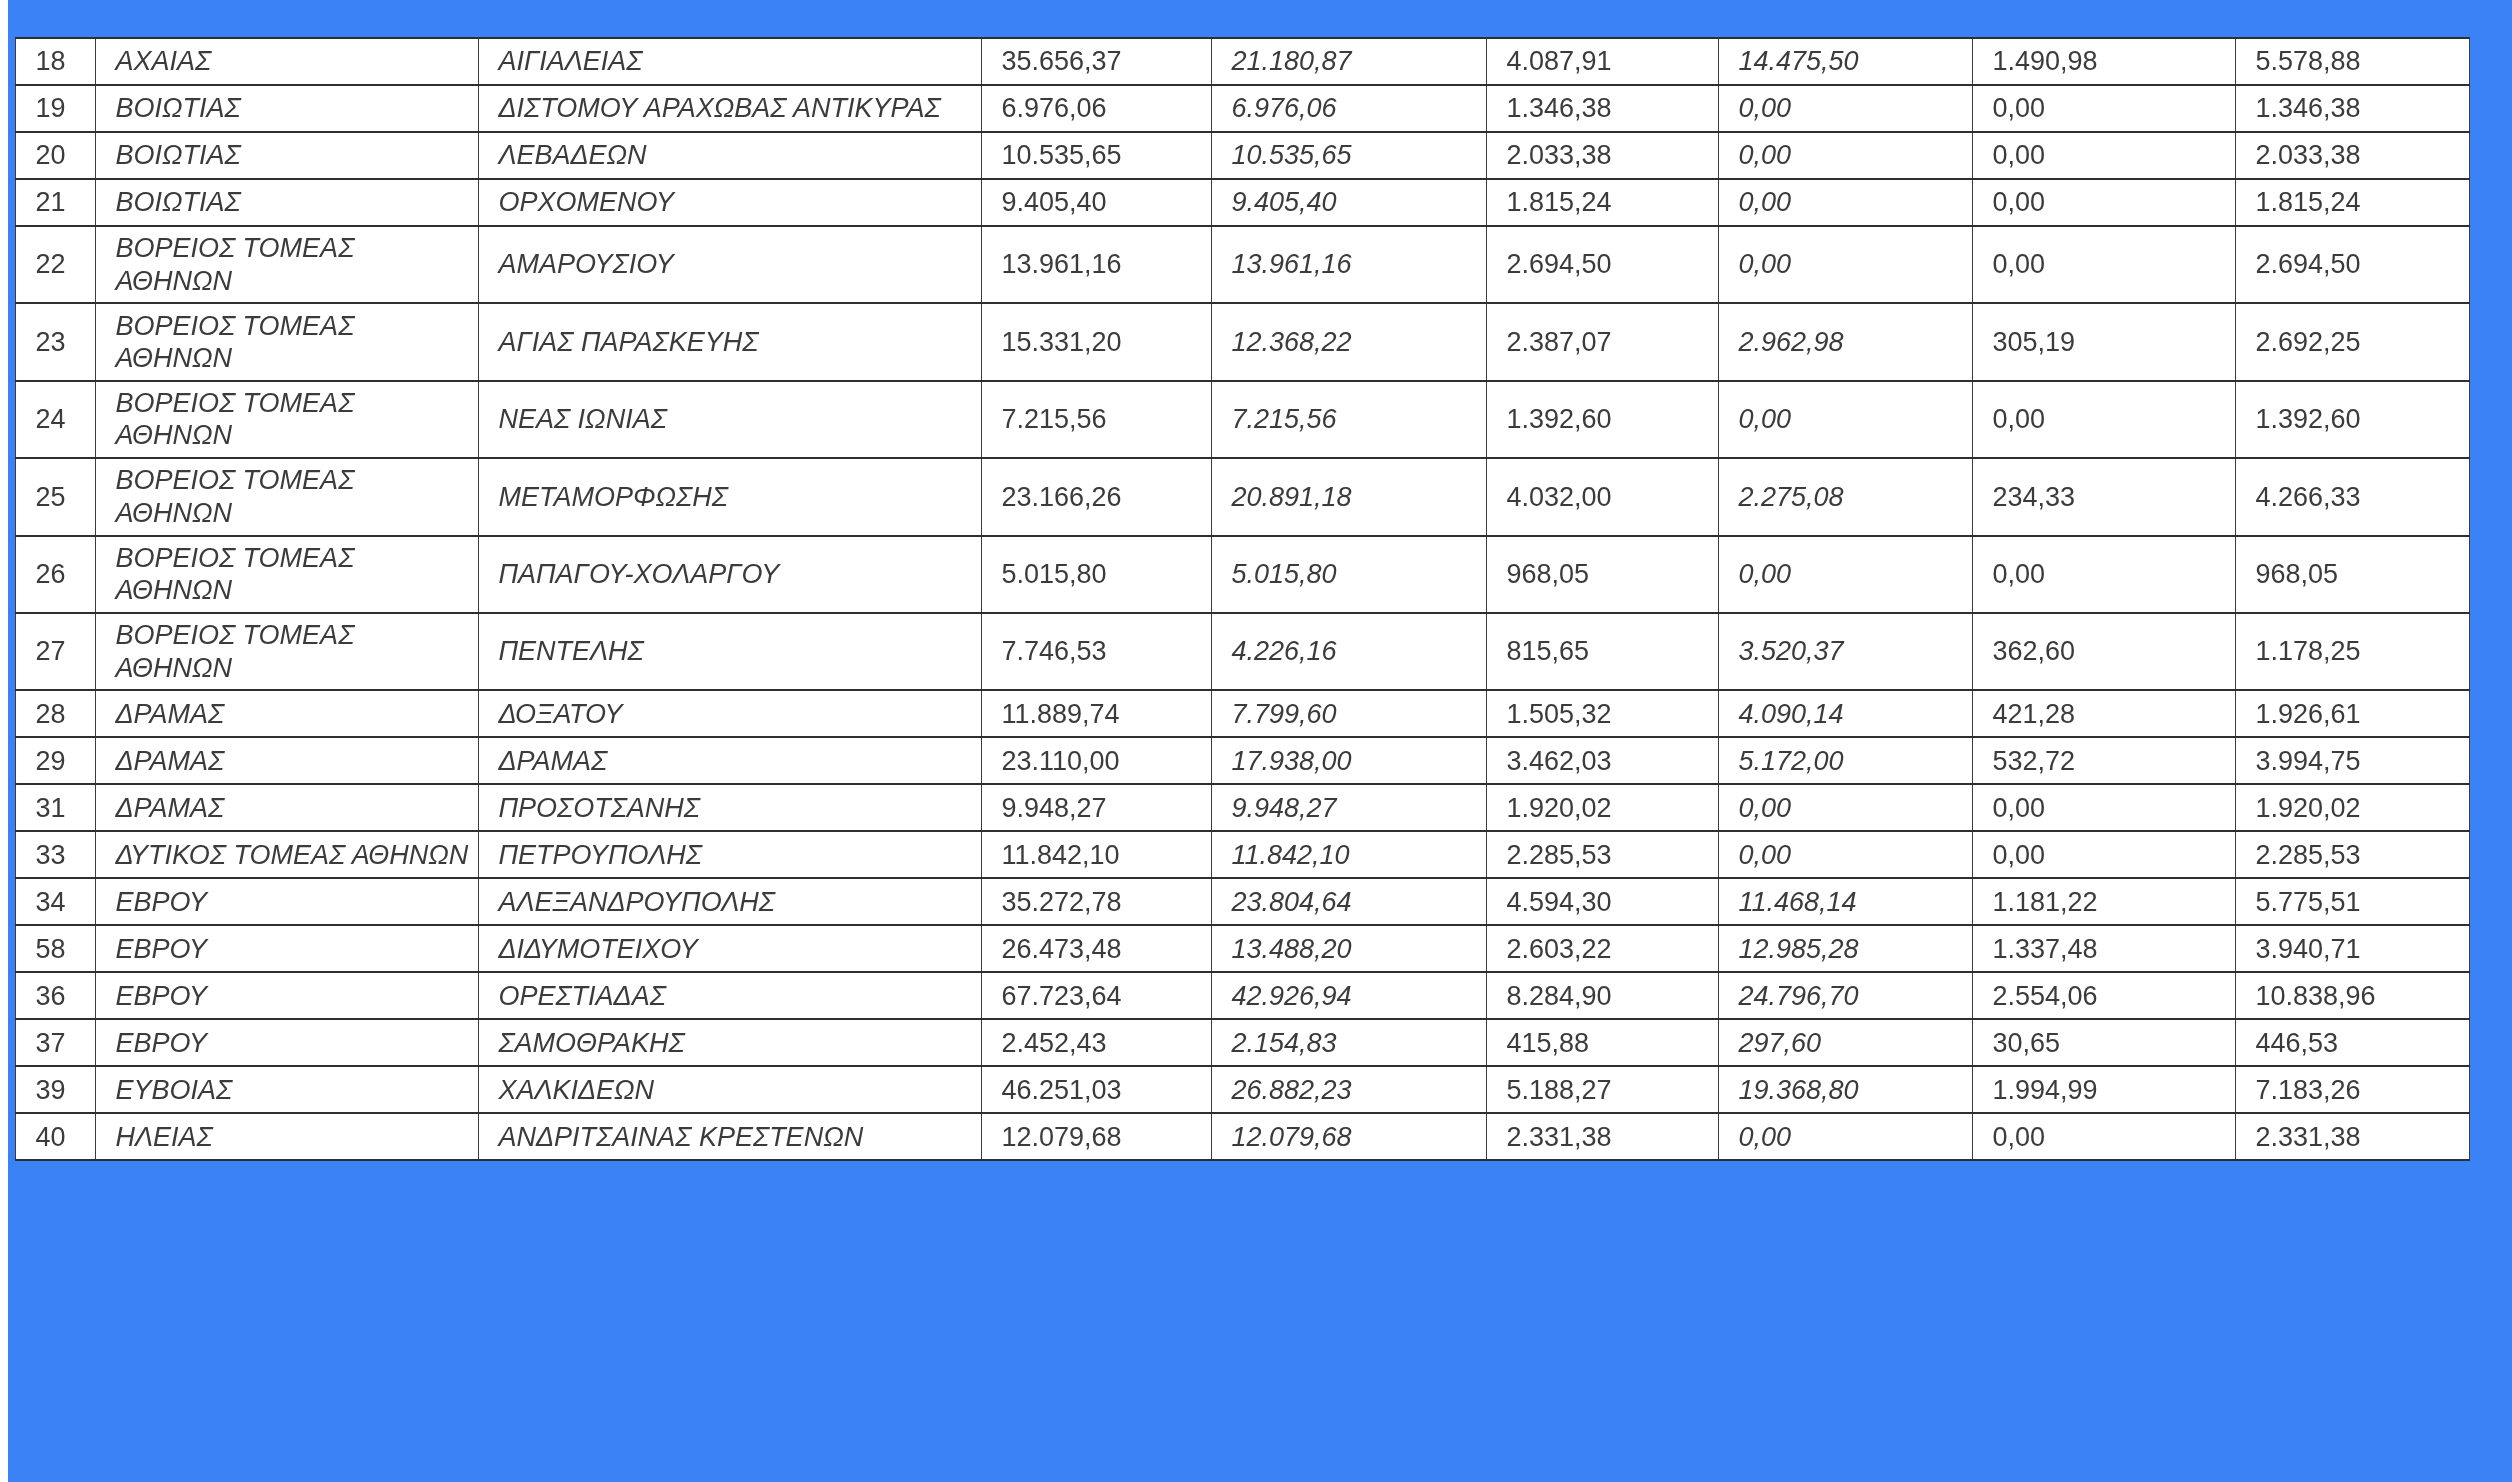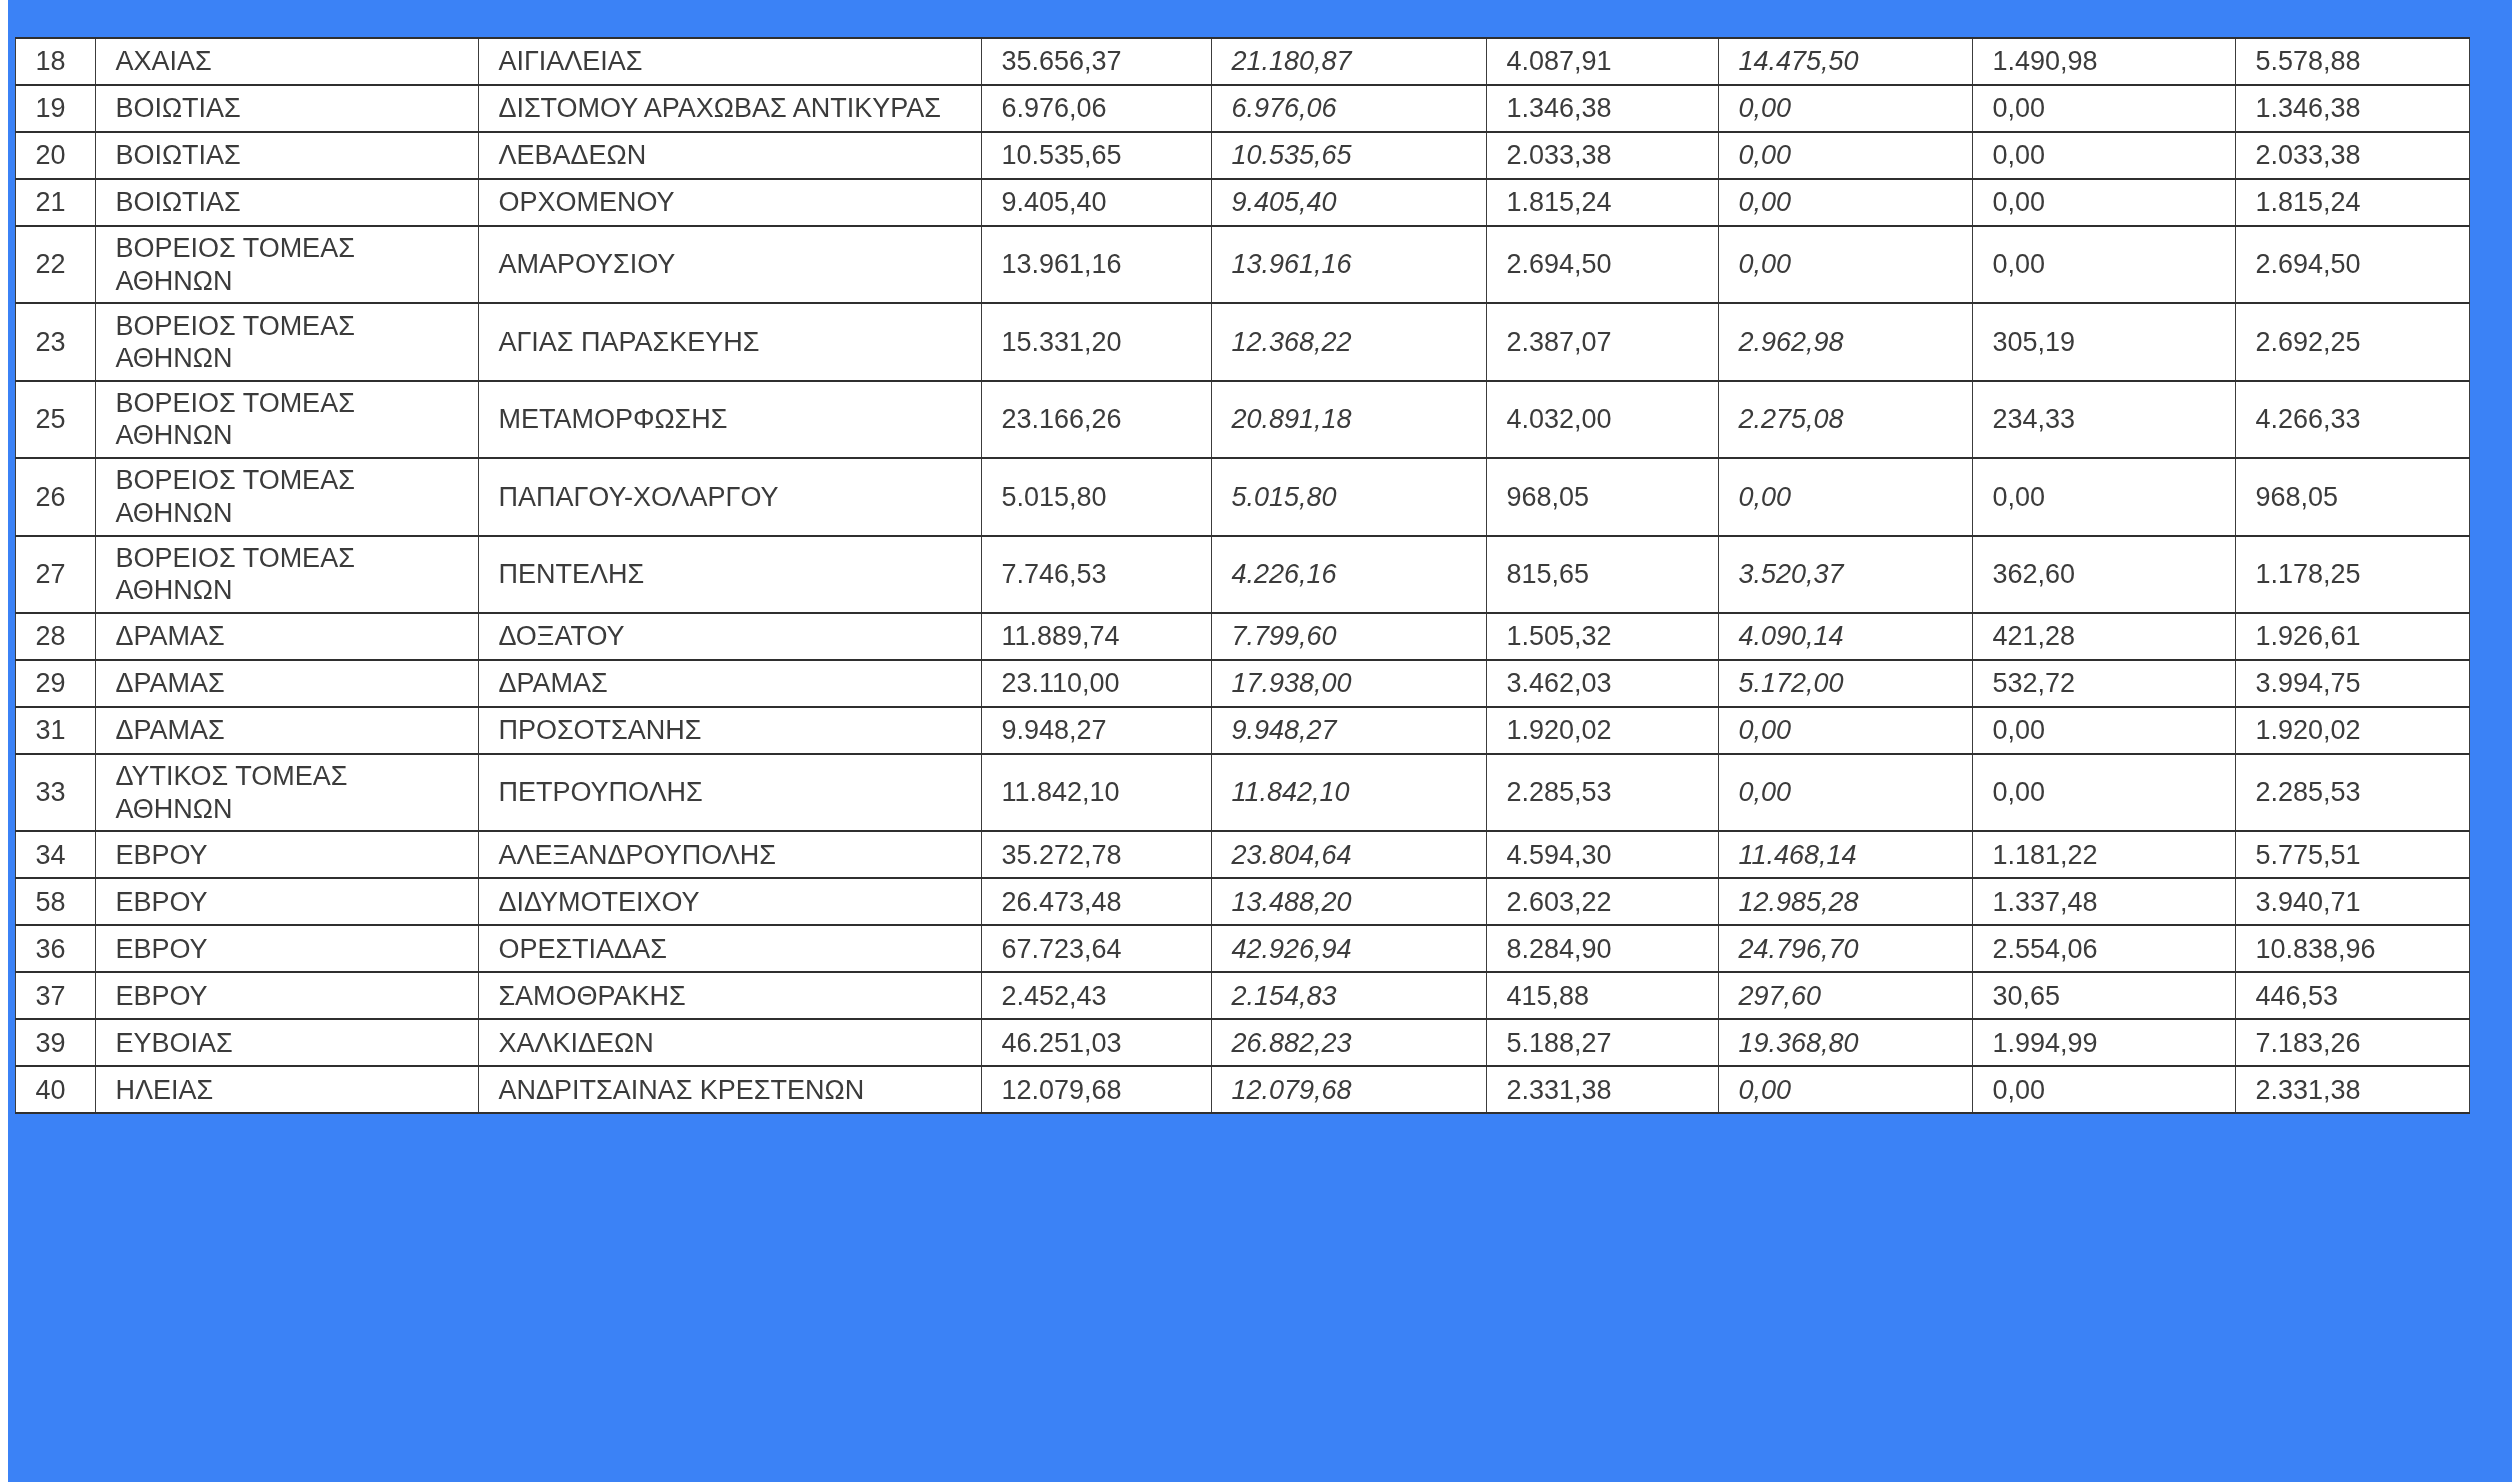--- a/index.html
+++ b/index.html
@@ -45,20 +45,21 @@
     overflow: hidden;
   }
   table.muni-table tr {
     height: 47px;
   }
   td.c-no {
     padding-left: 12.3px;
   }
   td.c-region, td.c-muni {
     padding-left: 17.6px;
+    font-style: italic;
   }
   td.hl {
     background: #dce6f1;
     font-style: italic;
   }
 </style>
 </head>
 <body>
 
 <div class="sheet">
@@ -135,20 +136,31 @@
           <td class="c-region">ΒΟΡΕΙΟΣ ΤΟΜΕΑΣ ΑΘΗΝΩΝ</td>
           <td class="c-muni">ΑΓΙΑΣ ΠΑΡΑΣΚΕΥΗΣ</td>
           <td class="c-val">15.331,20</td>
           <td class="c-val hl">12.368,22</td>
           <td class="c-val">2.387,07</td>
           <td class="c-val hl">2.962,98</td>
           <td class="c-val">305,19</td>
           <td class="c-val">2.692,25</td>
         </tr>
         <tr>
+          <td class="c-no">24</td>
+          <td class="c-region">ΒΟΡΕΙΟΣ ΤΟΜΕΑΣ ΑΘΗΝΩΝ</td>
+          <td class="c-muni">ΝΕΑΣ ΙΩΝΙΑΣ</td>
+          <td class="c-val">7.215,56</td>
+          <td class="c-val hl">7.215,56</td>
+          <td class="c-val">1.392,60</td>
+          <td class="c-val hl">0,00</td>
+          <td class="c-val">0,00</td>
+          <td class="c-val">1.392,60</td>
+        </tr>
+        <tr>
           <td class="c-no">25</td>
           <td class="c-region">ΒΟΡΕΙΟΣ ΤΟΜΕΑΣ ΑΘΗΝΩΝ</td>
           <td class="c-muni">ΜΕΤΑΜΟΡΦΩΣΗΣ</td>
           <td class="c-val">23.166,26</td>
           <td class="c-val hl">20.891,18</td>
           <td class="c-val">4.032,00</td>
           <td class="c-val hl">2.275,08</td>
           <td class="c-val">234,33</td>
           <td class="c-val">4.266,33</td>
         </tr>

